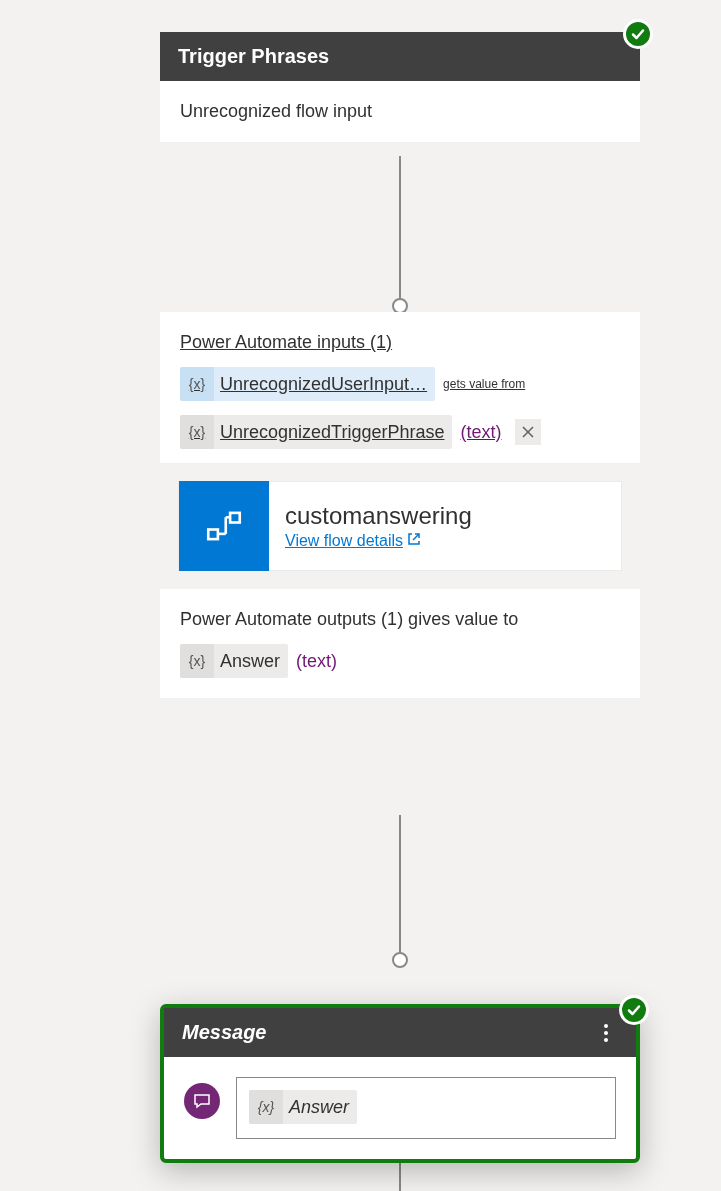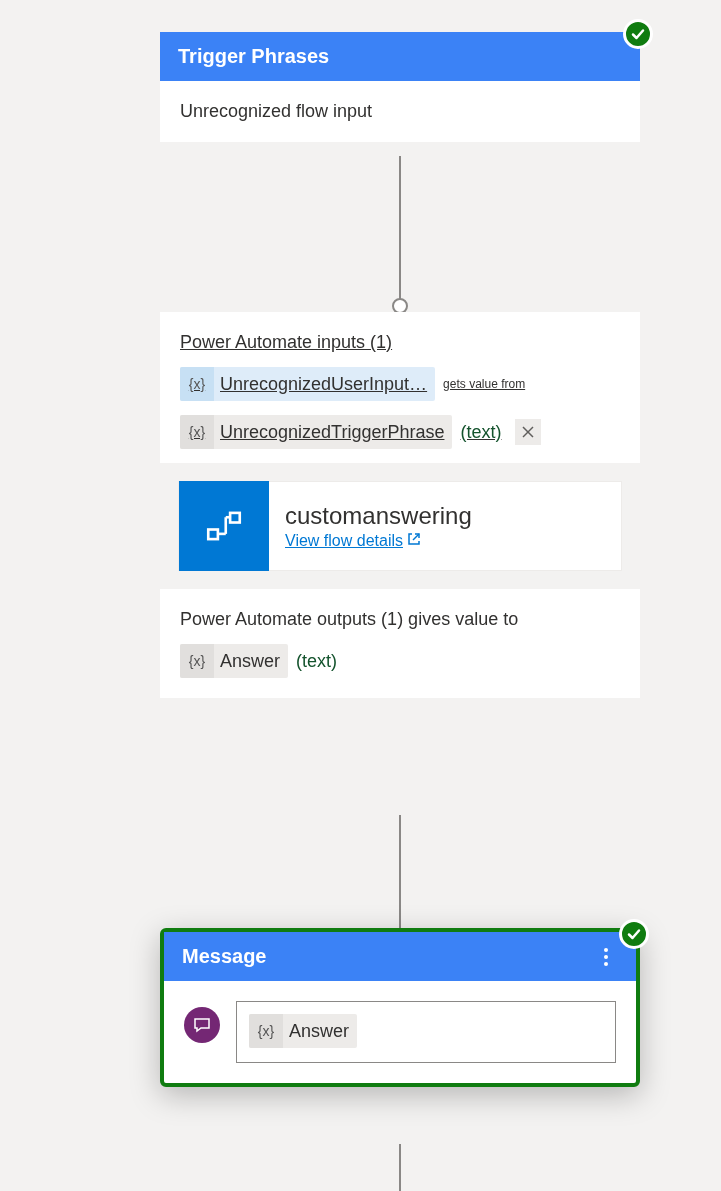--- a/index.html
+++ b/index.html
@@ -16,21 +16,21 @@
     width: 100%;
     height: 100%;
   }
   .node {
     position: absolute;
     left: 160px;
     width: 480px;
     background: #fff;
   }
   .header-bar {
-    background: #3b82f6;
+    background: #404040;
     color: #fff;
     height: 49px;
     display: flex;
     align-items: center;
     padding: 0 18px;
     font-size: 20px;
     font-weight: 600;
     position: relative;
   }
   .kebab {
@@ -91,21 +91,21 @@
     width: 34px;
     height: 34px;
     background: #e1dfdd;
     font-family: "Segoe UI", sans-serif;
     font-size: 14px;
     color: #555;
     border-radius: 2px 0 0 2px;
   }
   .var-chip.blue .var-icon { background: #c7e0f4; }
   .inline-text { color:#323130; font-size:12px; }
-  .type-annot { color:#14532d; }
+  .type-annot { color:#701a75; }
   .remove-x {
     display:inline-flex;
     align-items:center;
     justify-content:center;
     width:26px; height:26px;
     color:#605e5c;
     cursor:pointer;
     font-size:16px;
     background:#edebe9;
     margin-left:6px;
@@ -264,21 +264,21 @@
       <div class="row">
         <span class="var-chip">
           <span class="var-icon">{x}</span>
           <span>Answer</span>
         </span>
         <span class="type-annot">(text)</span>
       </div>
     </div>
   </div>
 
-  <div class="node message-node" style="top:928px;">
+  <div class="node message-node" style="top:1004px;font-style:italic;">
     <div class="header-bar">
       <span>Message</span>
       <div class="kebab">
           <span></span>
           <span></span>
           <span></span>
         </div>
       <div class="check-badge">
         <svg viewBox="0 0 16 16" fill="none" stroke="#fff" stroke-width="2.5" stroke-linecap="round" stroke-linejoin="round">
             <polyline points="3,8.5 6.5,12 13,4.5"></polyline>

